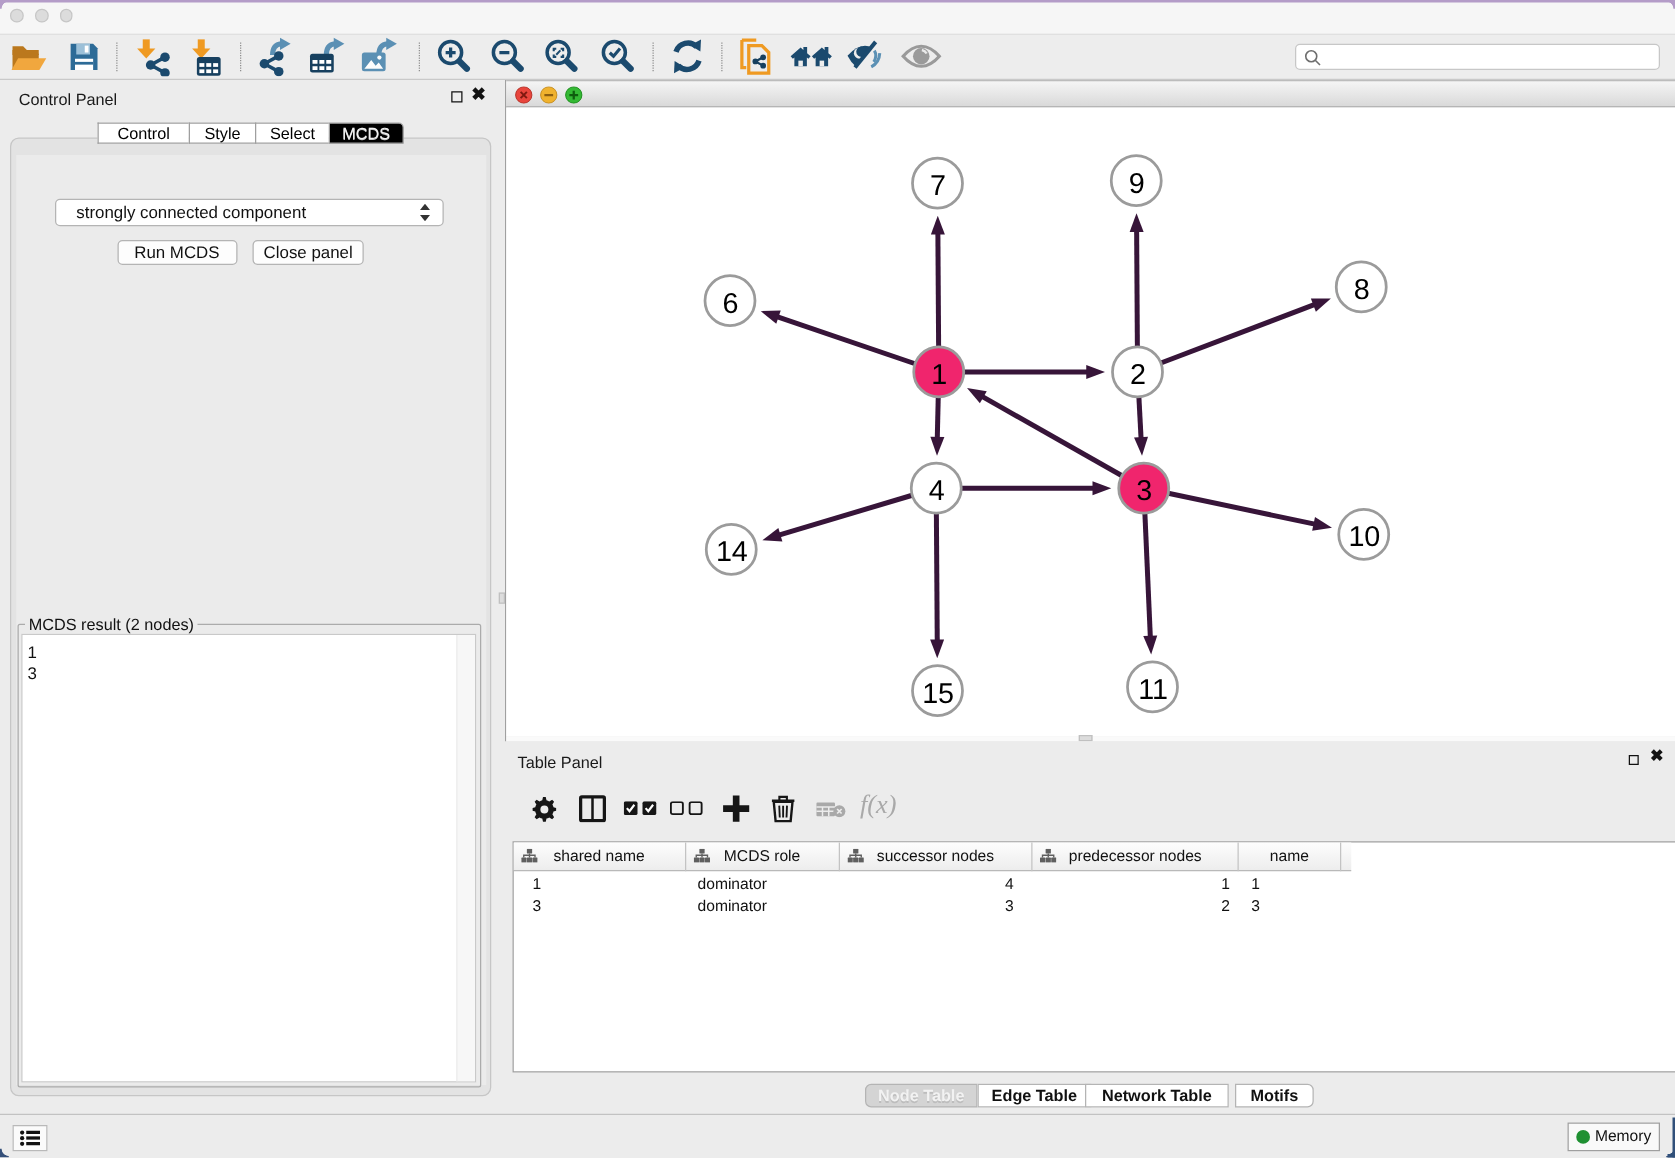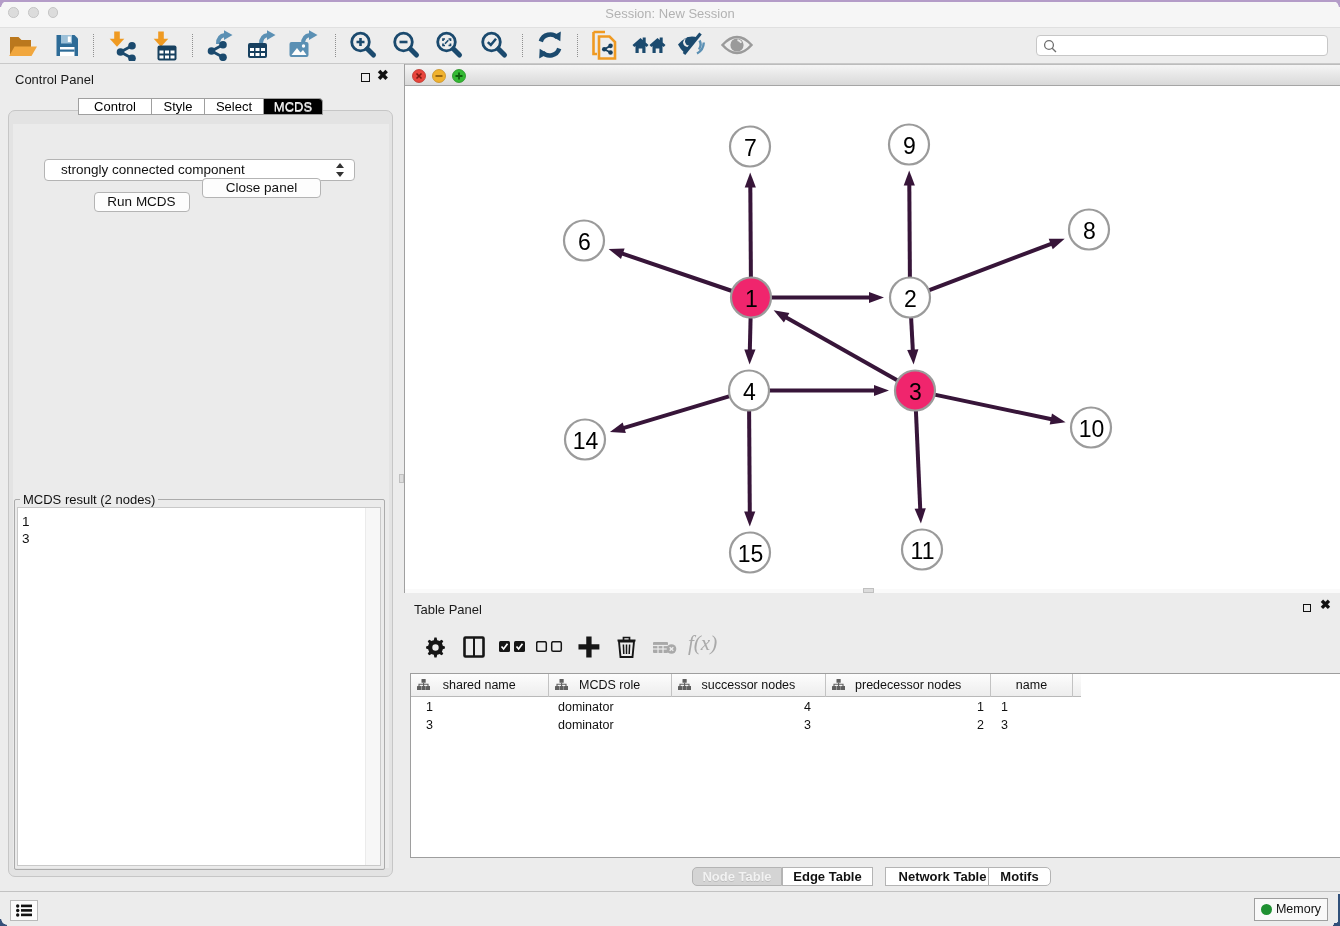--- a/index.html
+++ b/index.html
@@ -27,21 +27,20 @@
 <div class="win">
 <div class="topstrip"></div>
     <div class="corner" style="left:0;top:0;background:radial-gradient(circle at 7px 7px, rgba(0,0,0,0) 0 5.4px, #b49cc8 6px)"></div>
     <div class="corner" style="right:0;top:0;background:radial-gradient(circle at 0 7px, rgba(0,0,0,0) 0 5.4px, #b49cc8 6px)"></div>
     <div class="corner" style="left:0;bottom:0;background:radial-gradient(circle at 7px 0, rgba(0,0,0,0) 0 5.4px, #35507a 6px)"></div>
     <div class="corner" style="right:0;bottom:0;background:radial-gradient(circle at 0 0, rgba(0,0,0,0) 0 5.4px, #35507a 6px)"></div>
  <div class="titlebar">
   <div class="tl" style="left:8px"></div>
       <div class="tl" style="left:28px"></div>
       <div class="tl" style="left:47.5px"></div>
-  <div class="title">Session: New Session</div>
  </div>
  <div class="toolbar" id="toolbar">
       <div class="sep" style="left:93px"></div>
       <div class="sep" style="left:192px"></div>
       <div class="sep" style="left:335px"></div>
       <div class="sep" style="left:522px"></div>
       <div class="sep" style="left:577px"></div>
       <svg class="ticon" style="left:6px" width="34" height="32" viewBox="0 0 34 32">
 <path d="M4 8 L12.5 8 L15.5 11 L25 11 L25 15 L4 15 Z" fill="#bb781d"></path>
 <path d="M4 27 L4 11 L11.5 11 L14.5 14 L25 14 L25 27 Z" fill="#bb781d"></path>
@@ -213,21 +212,21 @@
  <div class="cpouter">
       <div class="cpinner"></div>
     </div>
  <div class="fsel">strongly connected component
    <svg width="10" height="14" style="position:absolute;right:9px;top:3px" viewBox="0 0 10 14">
         <path d="M5 0 L9 5 L1 5 Z" fill="#333"></path>
         <path d="M5 14 L9 9 L1 9 Z" fill="#333"></path>
       </svg>
  </div>
  <div class="btn" style="left:93.5px;top:192px;width:96px">Run MCDS</div>
- <div class="btn" style="left:202px;top:178px;width:119px">Close panel</div>
+ <div class="btn" style="left:202px;top:192px;width:89px">Close panel</div>
  <div style="position:absolute;left:14px;top:499px;width:371px;height:371px;border:1px solid #ababab;border-radius:2px"></div>
     <div style="position:absolute;left:17px;top:507px;width:364px;height:359px;background:#fff;border:1px solid #c9c9c9">
       <div style="position:absolute;left:4px;top:6px;font-size:13.5px;color:#111;line-height:16.5px">1<br>3</div>
       <div style="position:absolute;right:0;top:0;width:15px;height:357px;background:#f7f7f7;border-left:1px solid #ebebeb"></div>
     </div>
     <div style="position:absolute;left:20px;top:492.5px;height:13px;background:#ebebeb;padding:0 3px;font-size:13px;color:#111;line-height:13px">MCDS result (2 nodes)</div>
  <div class="rwin">
    <div class="rtitle">
      <svg width="60" height="14" style="position:absolute;left:7px;top:4px" viewBox="0 0 60 14">
        <circle cx="7" cy="7" r="6.5" fill="#e8453c" stroke="#b73229" stroke-width="0.8"></circle>
@@ -396,21 +395,21 @@
           <div style="position:absolute;left:15px;top:17.5px">3</div>
           <div style="position:absolute;left:147px;top:17.5px">dominator</div>
           <div style="position:absolute;left:260px;top:17.5px;width:140px;text-align:right">3</div>
           <div style="position:absolute;left:415px;top:17.5px;width:158px;text-align:right">2</div>
           <div style="position:absolute;left:590px;top:17.5px">3</div>
         </div>
   </div>
   <div id="ttabs" style="position:absolute;left:287px;top:274px;height:19px;font-size:13px;font-weight:bold">
         <div style="position:absolute;left:0px;top:0;width:90px;height:19px;border:1px solid #b4b4b4;background:#d4d4d4;color:#f2f2f2;text-shadow:0 1px 0 #bdbdbd;border-radius:5px 0 0 5px;text-align:center;line-height:18px">Node Table</div>
         <div style="position:absolute;left:90px;top:0;width:91px;height:19px;border:1px solid #b4b4b4;background:#fff;color:#111;text-align:center;line-height:18px">Edge Table</div>
-        <div style="position:absolute;left:193px;top:0;width:115px;height:19px;border:1px solid #b4b4b4;background:#fff;color:#111;text-align:center;line-height:18px">Network Table</div>
+        <div style="position:absolute;left:176px;top:0;width:115px;height:19px;border:1px solid #b4b4b4;background:#fff;color:#111;text-align:center;line-height:18px">Network Table</div>
         <div style="position:absolute;left:296px;top:0;width:63px;height:19px;border:1px solid #b4b4b4;background:#fff;color:#111;border-radius:0 5px 5px 0;text-align:center;line-height:18px">Motifs</div>
       </div>
  </div>
  <div class="statusbar">
    <div style="position:absolute;left:10px;top:8px;width:28px;height:21px;background:#fbfbfb;border:1px solid #b9b9b9"></div>
    <svg width="16" height="13" style="position:absolute;left:16px;top:12px" viewBox="0 0 16 13">
      <g fill="#111">
           <circle cx="1.7" cy="2" r="1.7"></circle>
           <circle cx="1.7" cy="6.5" r="1.7"></circle>
           <circle cx="1.7" cy="11" r="1.7"></circle>

